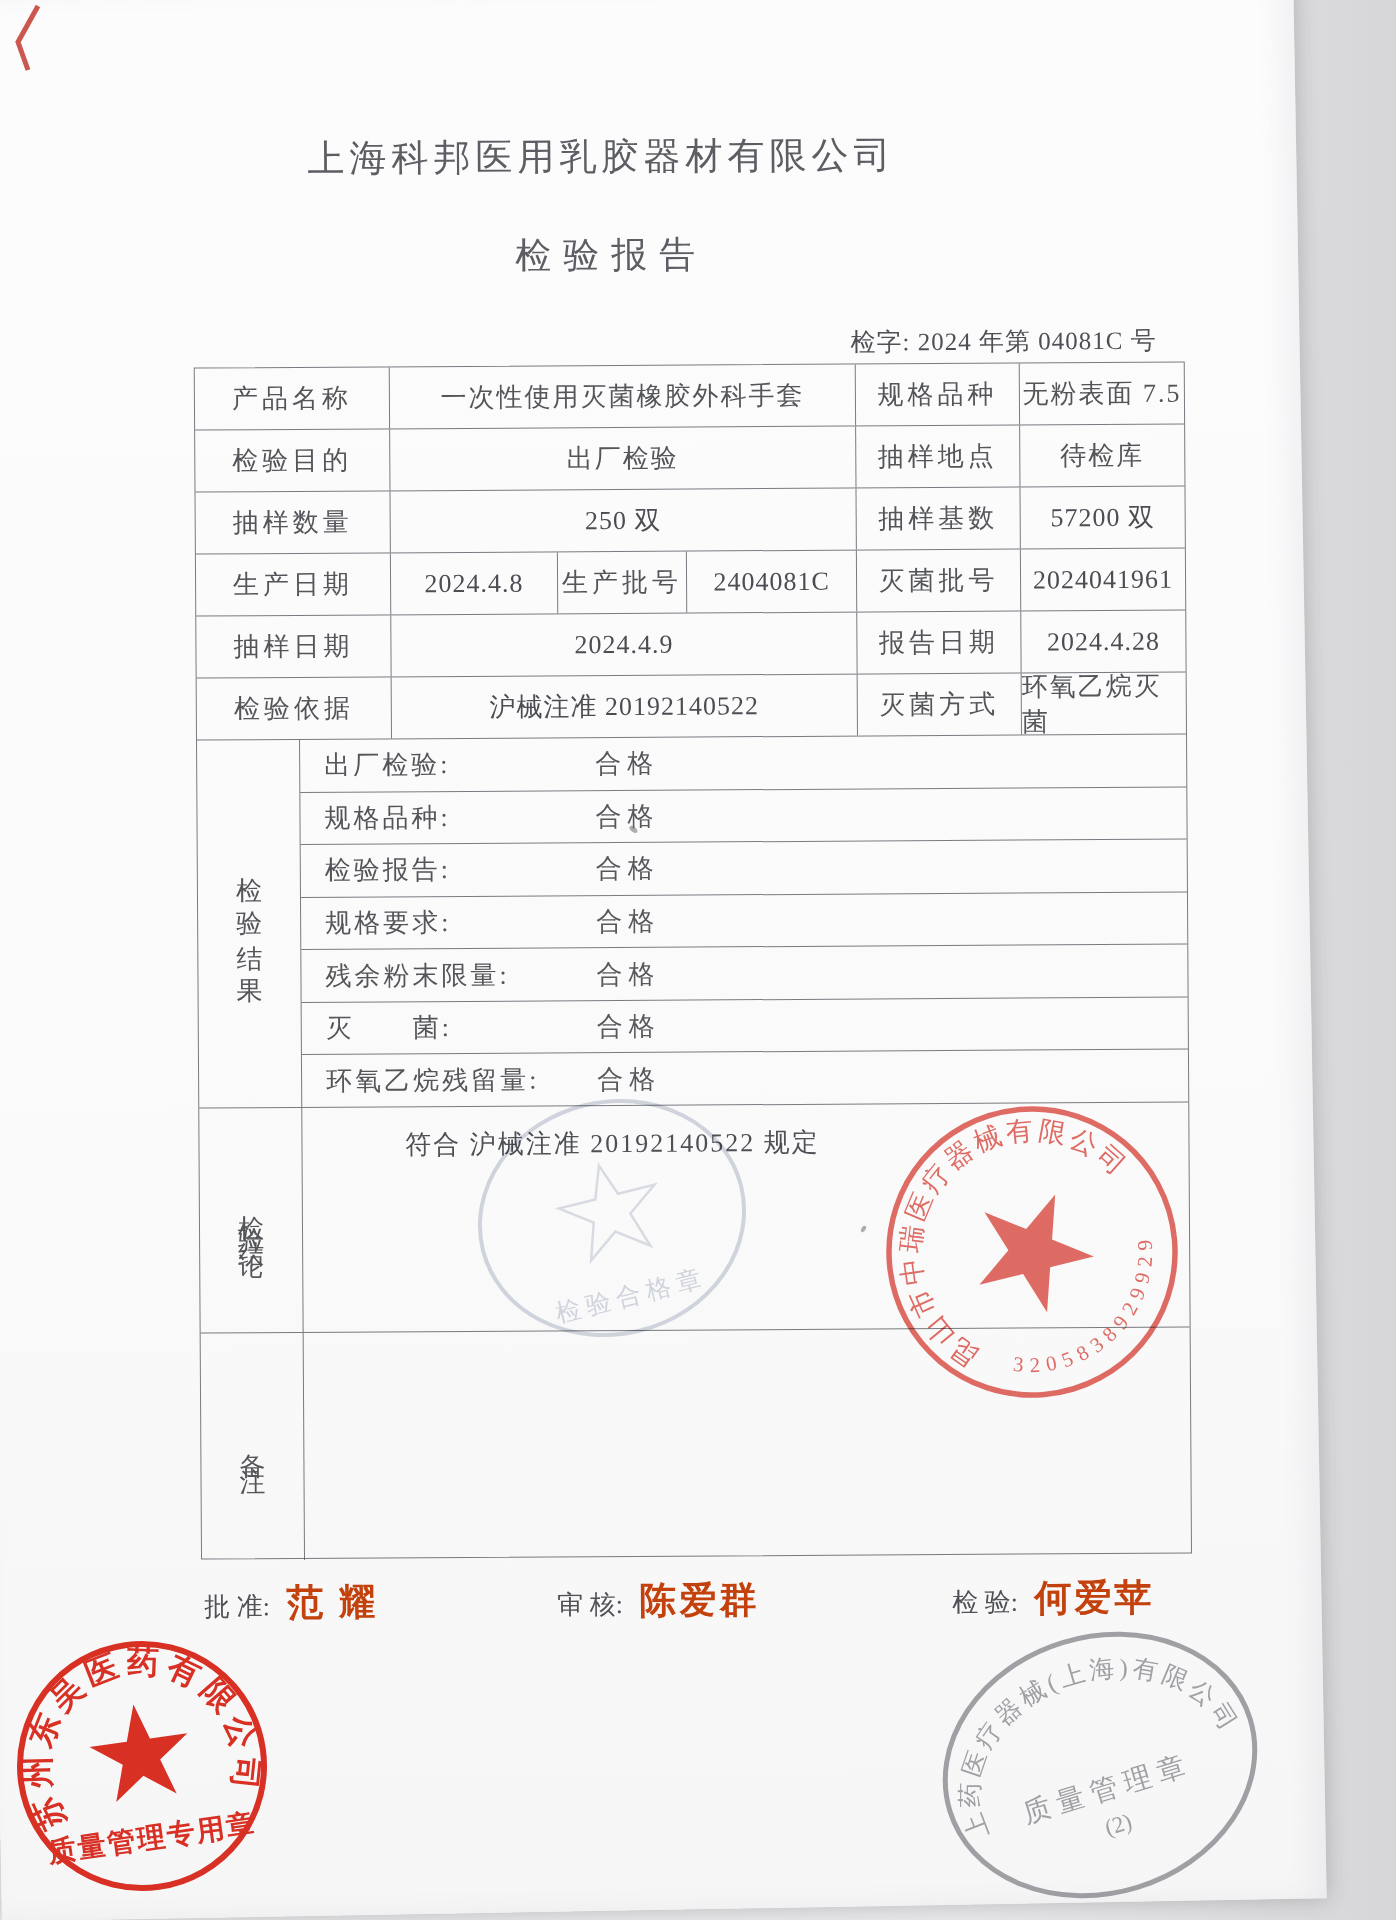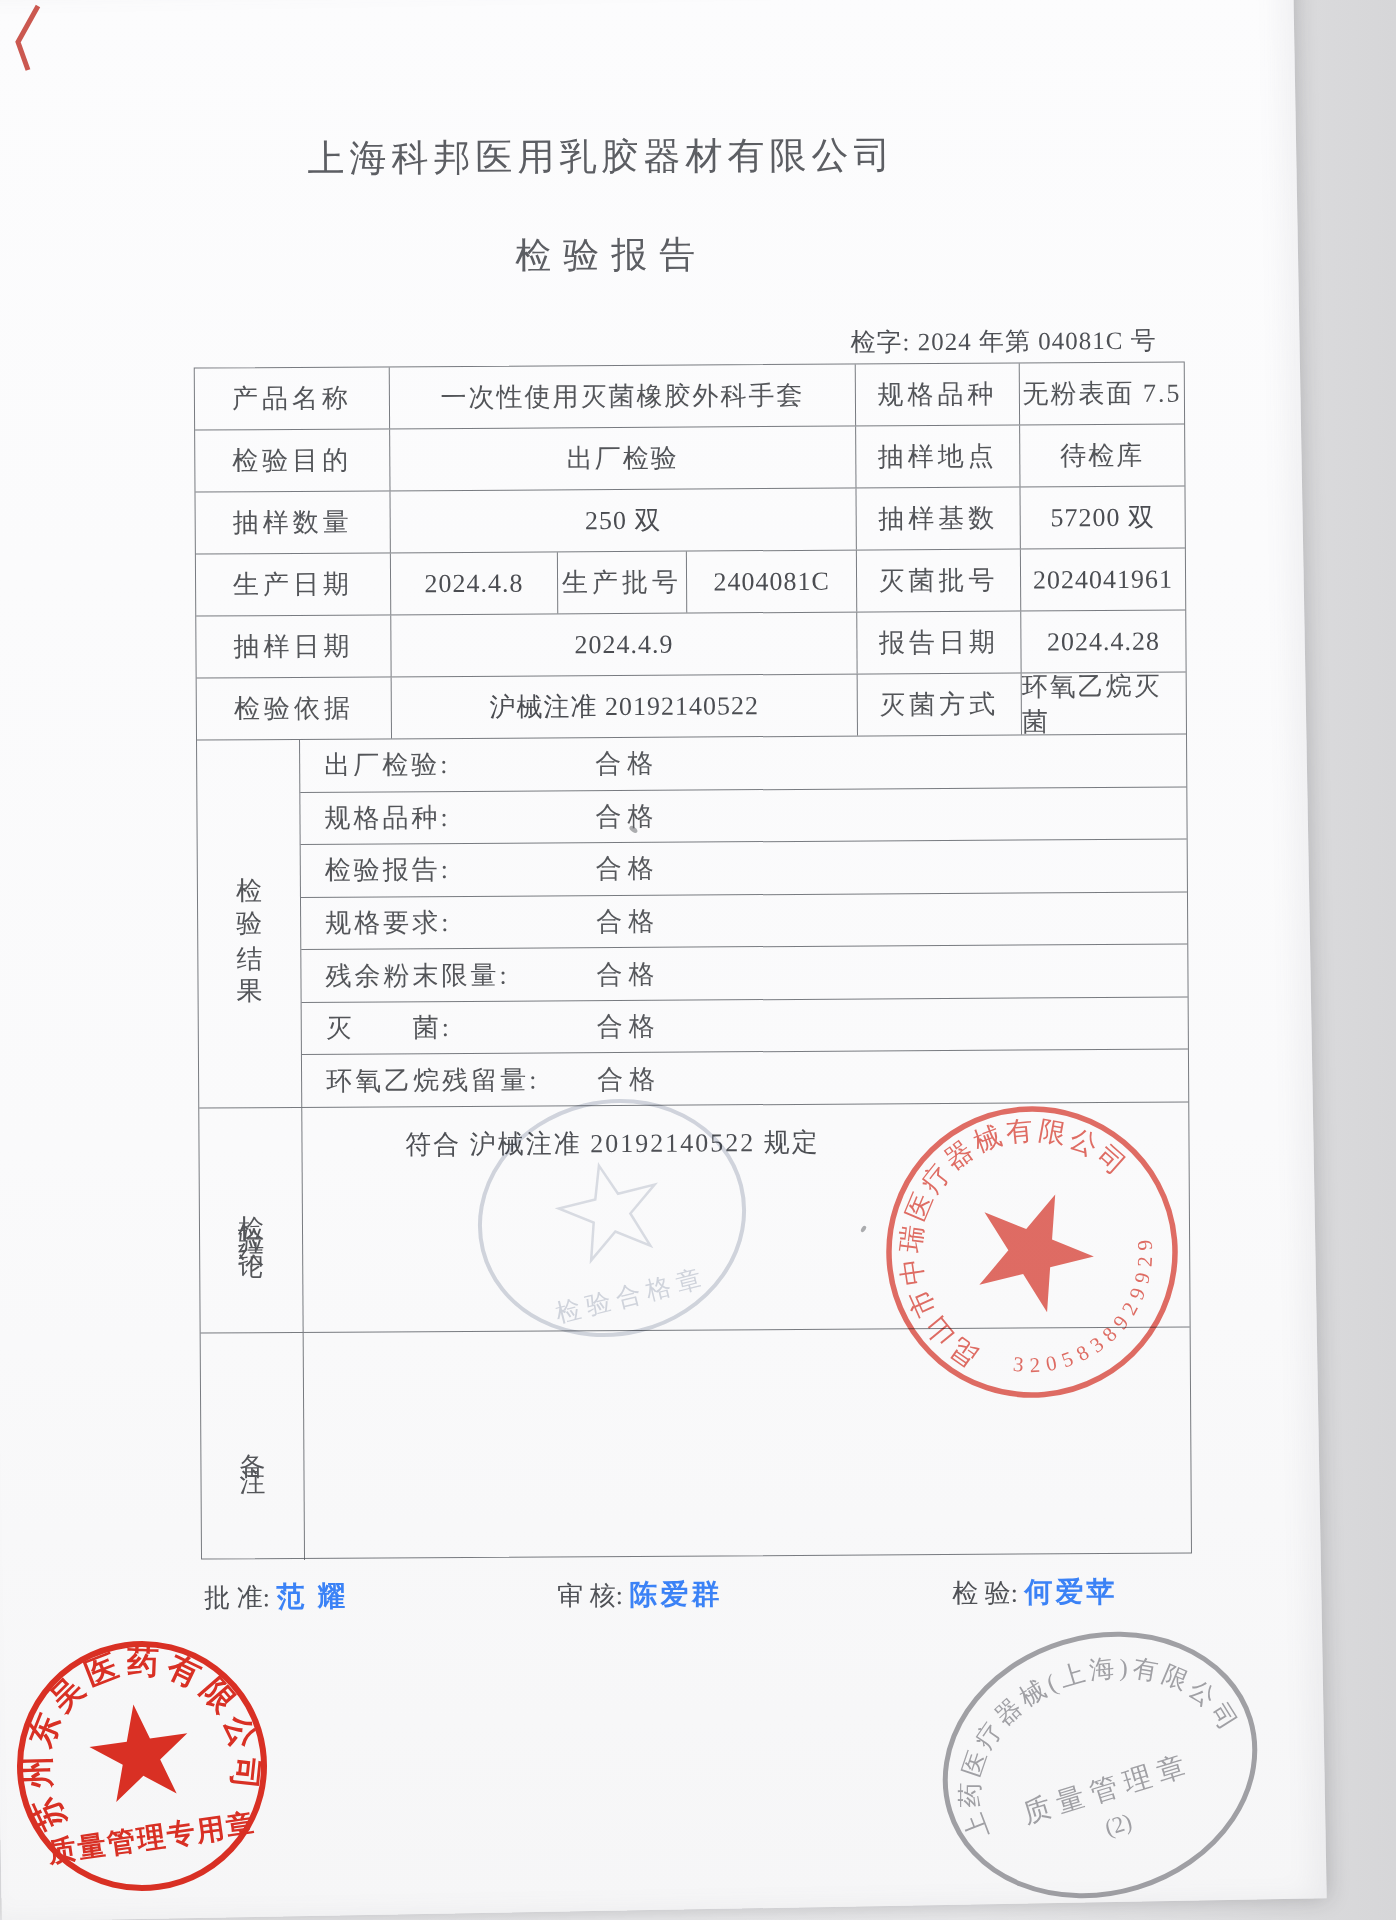--- a/index.html
+++ b/index.html
@@ -52,21 +52,21 @@
            display:flex;align-items:center;box-sizing:border-box;}
   .res-row:last-child{border-bottom:none;}
   .res-name{padding-left:24px;letter-spacing:3px;color:#535559;}
   .res-val{position:absolute;left:295px;letter-spacing:6px;color:#56585c;text-align:right;}
   .conc-content{flex:1;}
   .conc-text{margin-top:20px;margin-left:30px;width:560px;text-align:center;
              font-size:26px;letter-spacing:2px;color:#4e5055;}
 
   
   .sig{position:absolute;top:1576px;font-size:26px;color:#4f5156;white-space:nowrap;}
-  .sig .who{font-weight:600;font-size:28px;letter-spacing:3px;color:#3b82f6;}
+  .sig .who{font-weight:600;font-size:37px;letter-spacing:3px;color:#c2410c;margin-left:10px;}
   #sig-approve{left:200px;} #sig-review{left:553px;} #sig-inspect{left:948px;}
 
   
   .stamp{position:absolute;mix-blend-mode:multiply;}
   #stamp-kunshan{left:872px;top:1092px;opacity:.8;}
   #stamp-suzhou{left:-8px;top:1616px;opacity:.93;}
   #stamp-shangyao{left:920px;top:1605px;opacity:.85;}
   #stamp-faint{left:462px;top:1078px;opacity:.38;}
   svg text{font-family:"Liberation Serif","DejaVu Serif",serif;}
 

